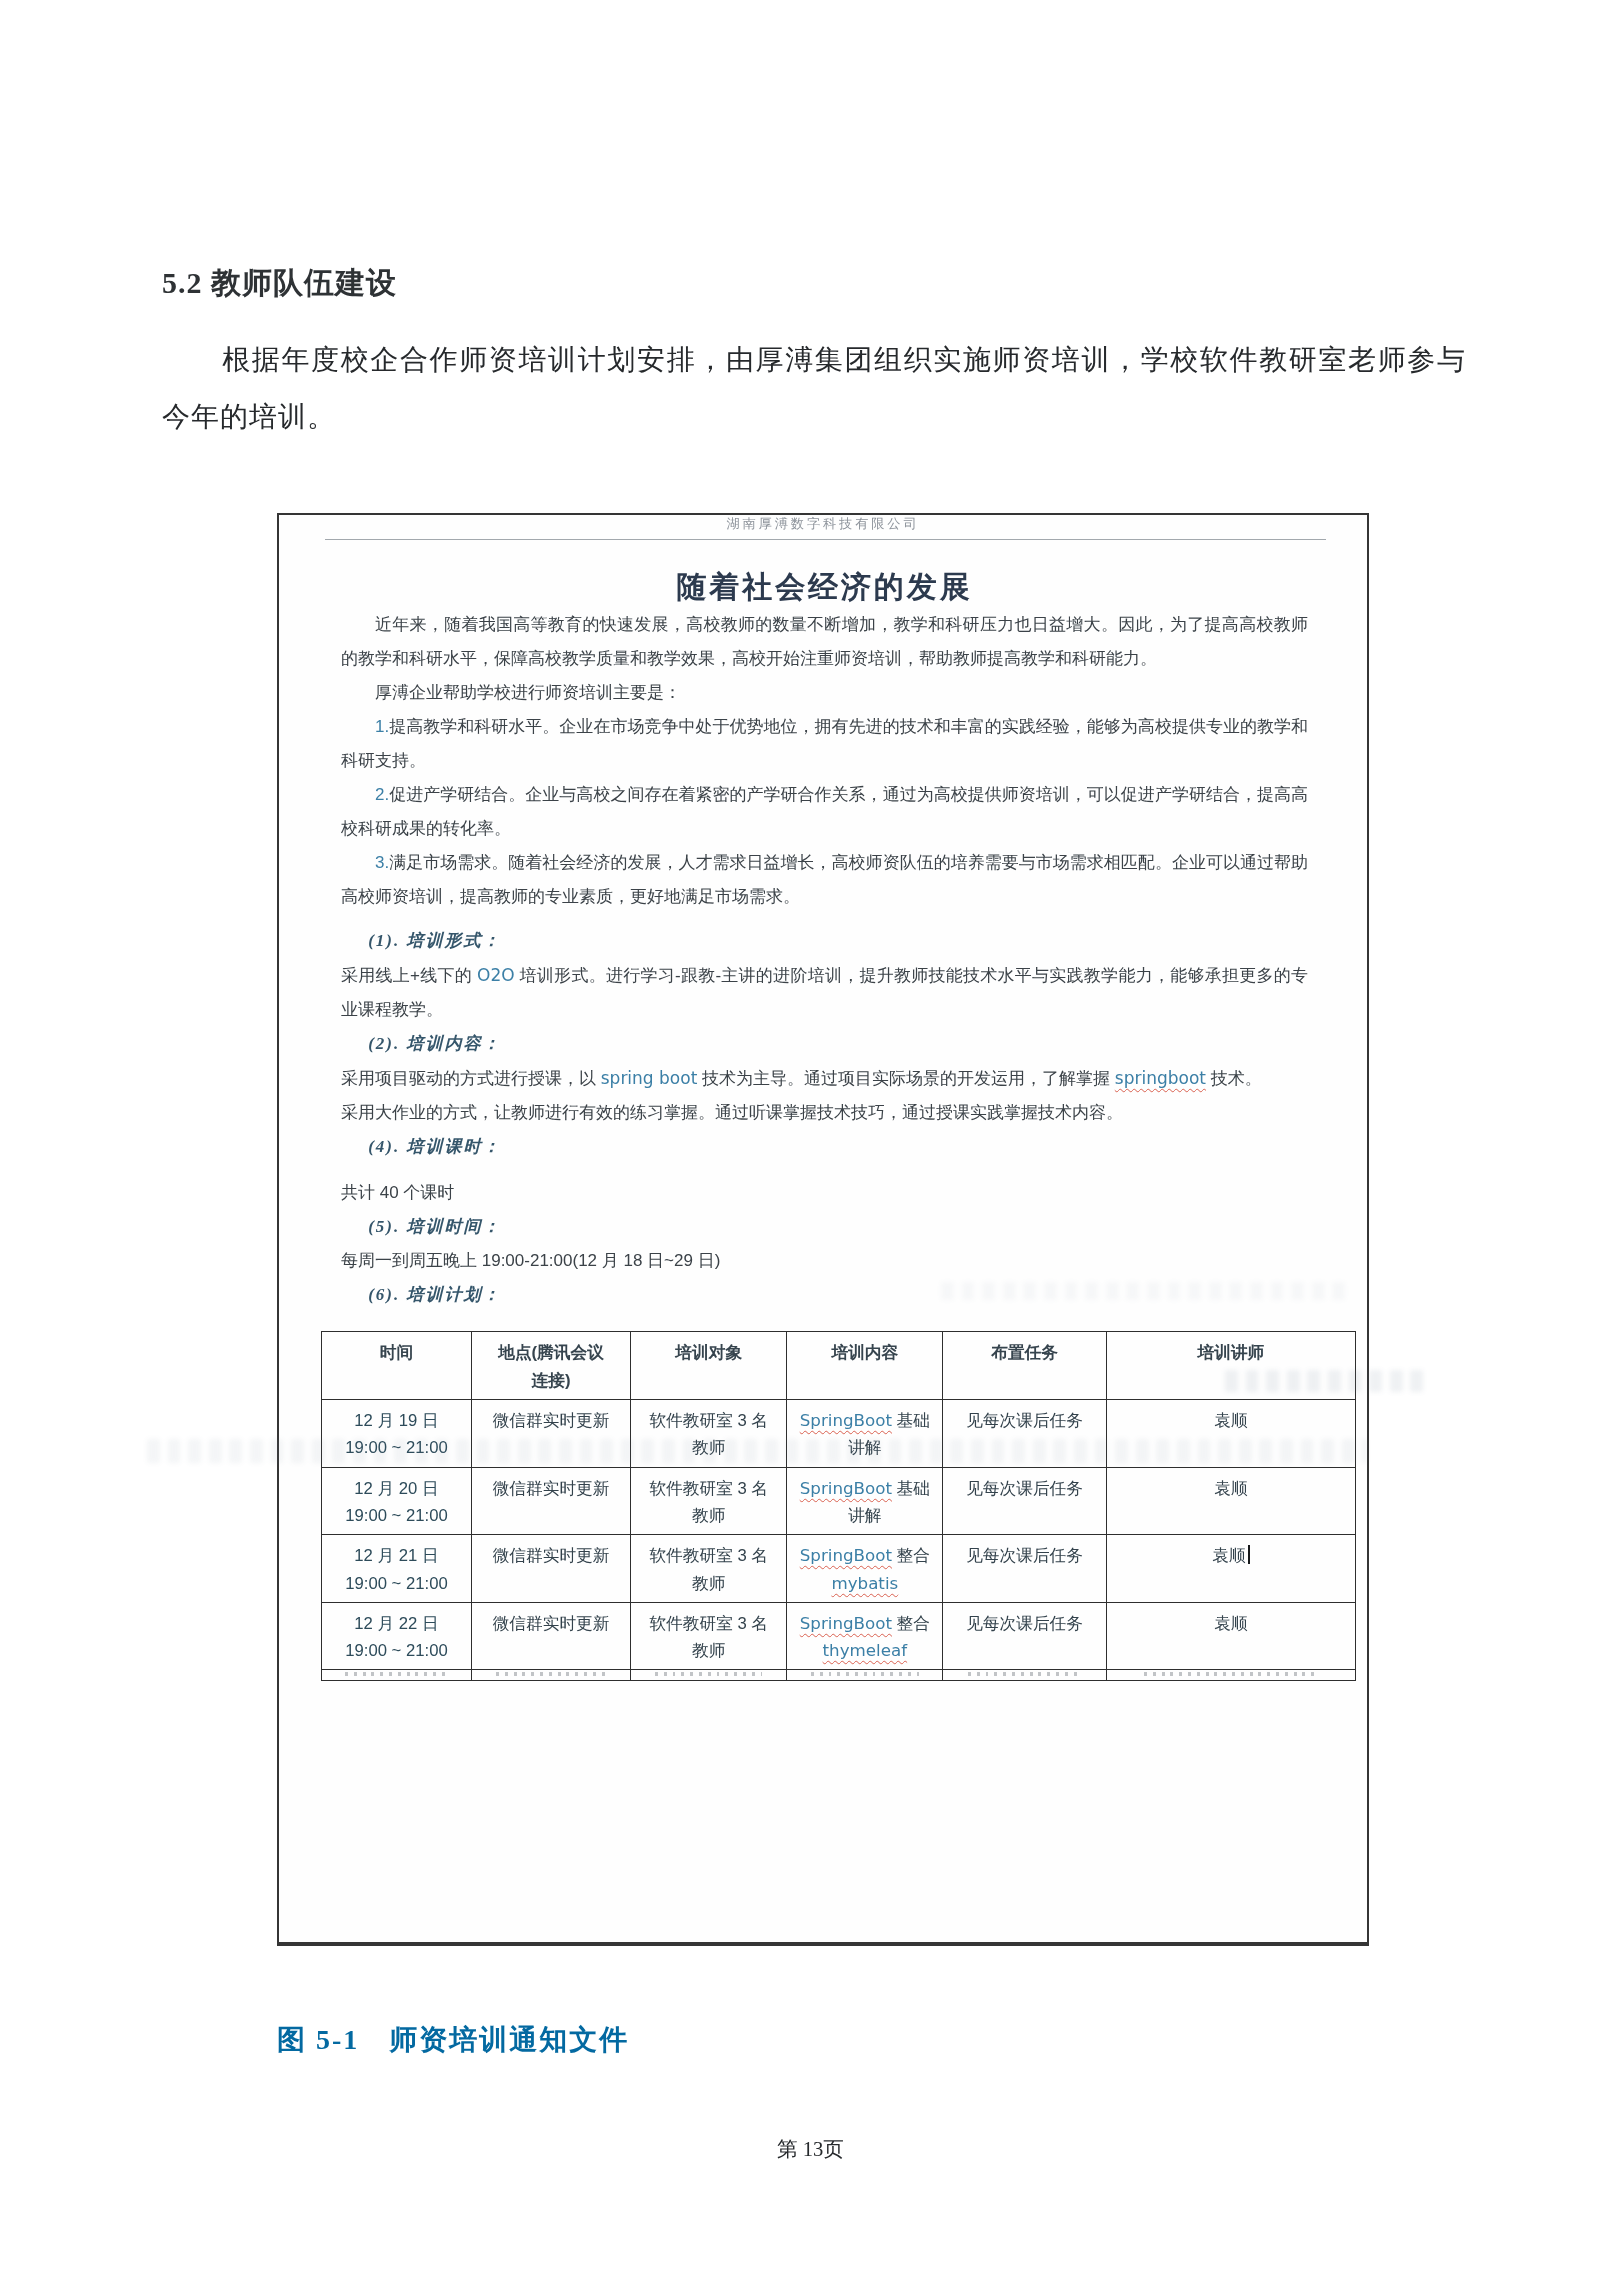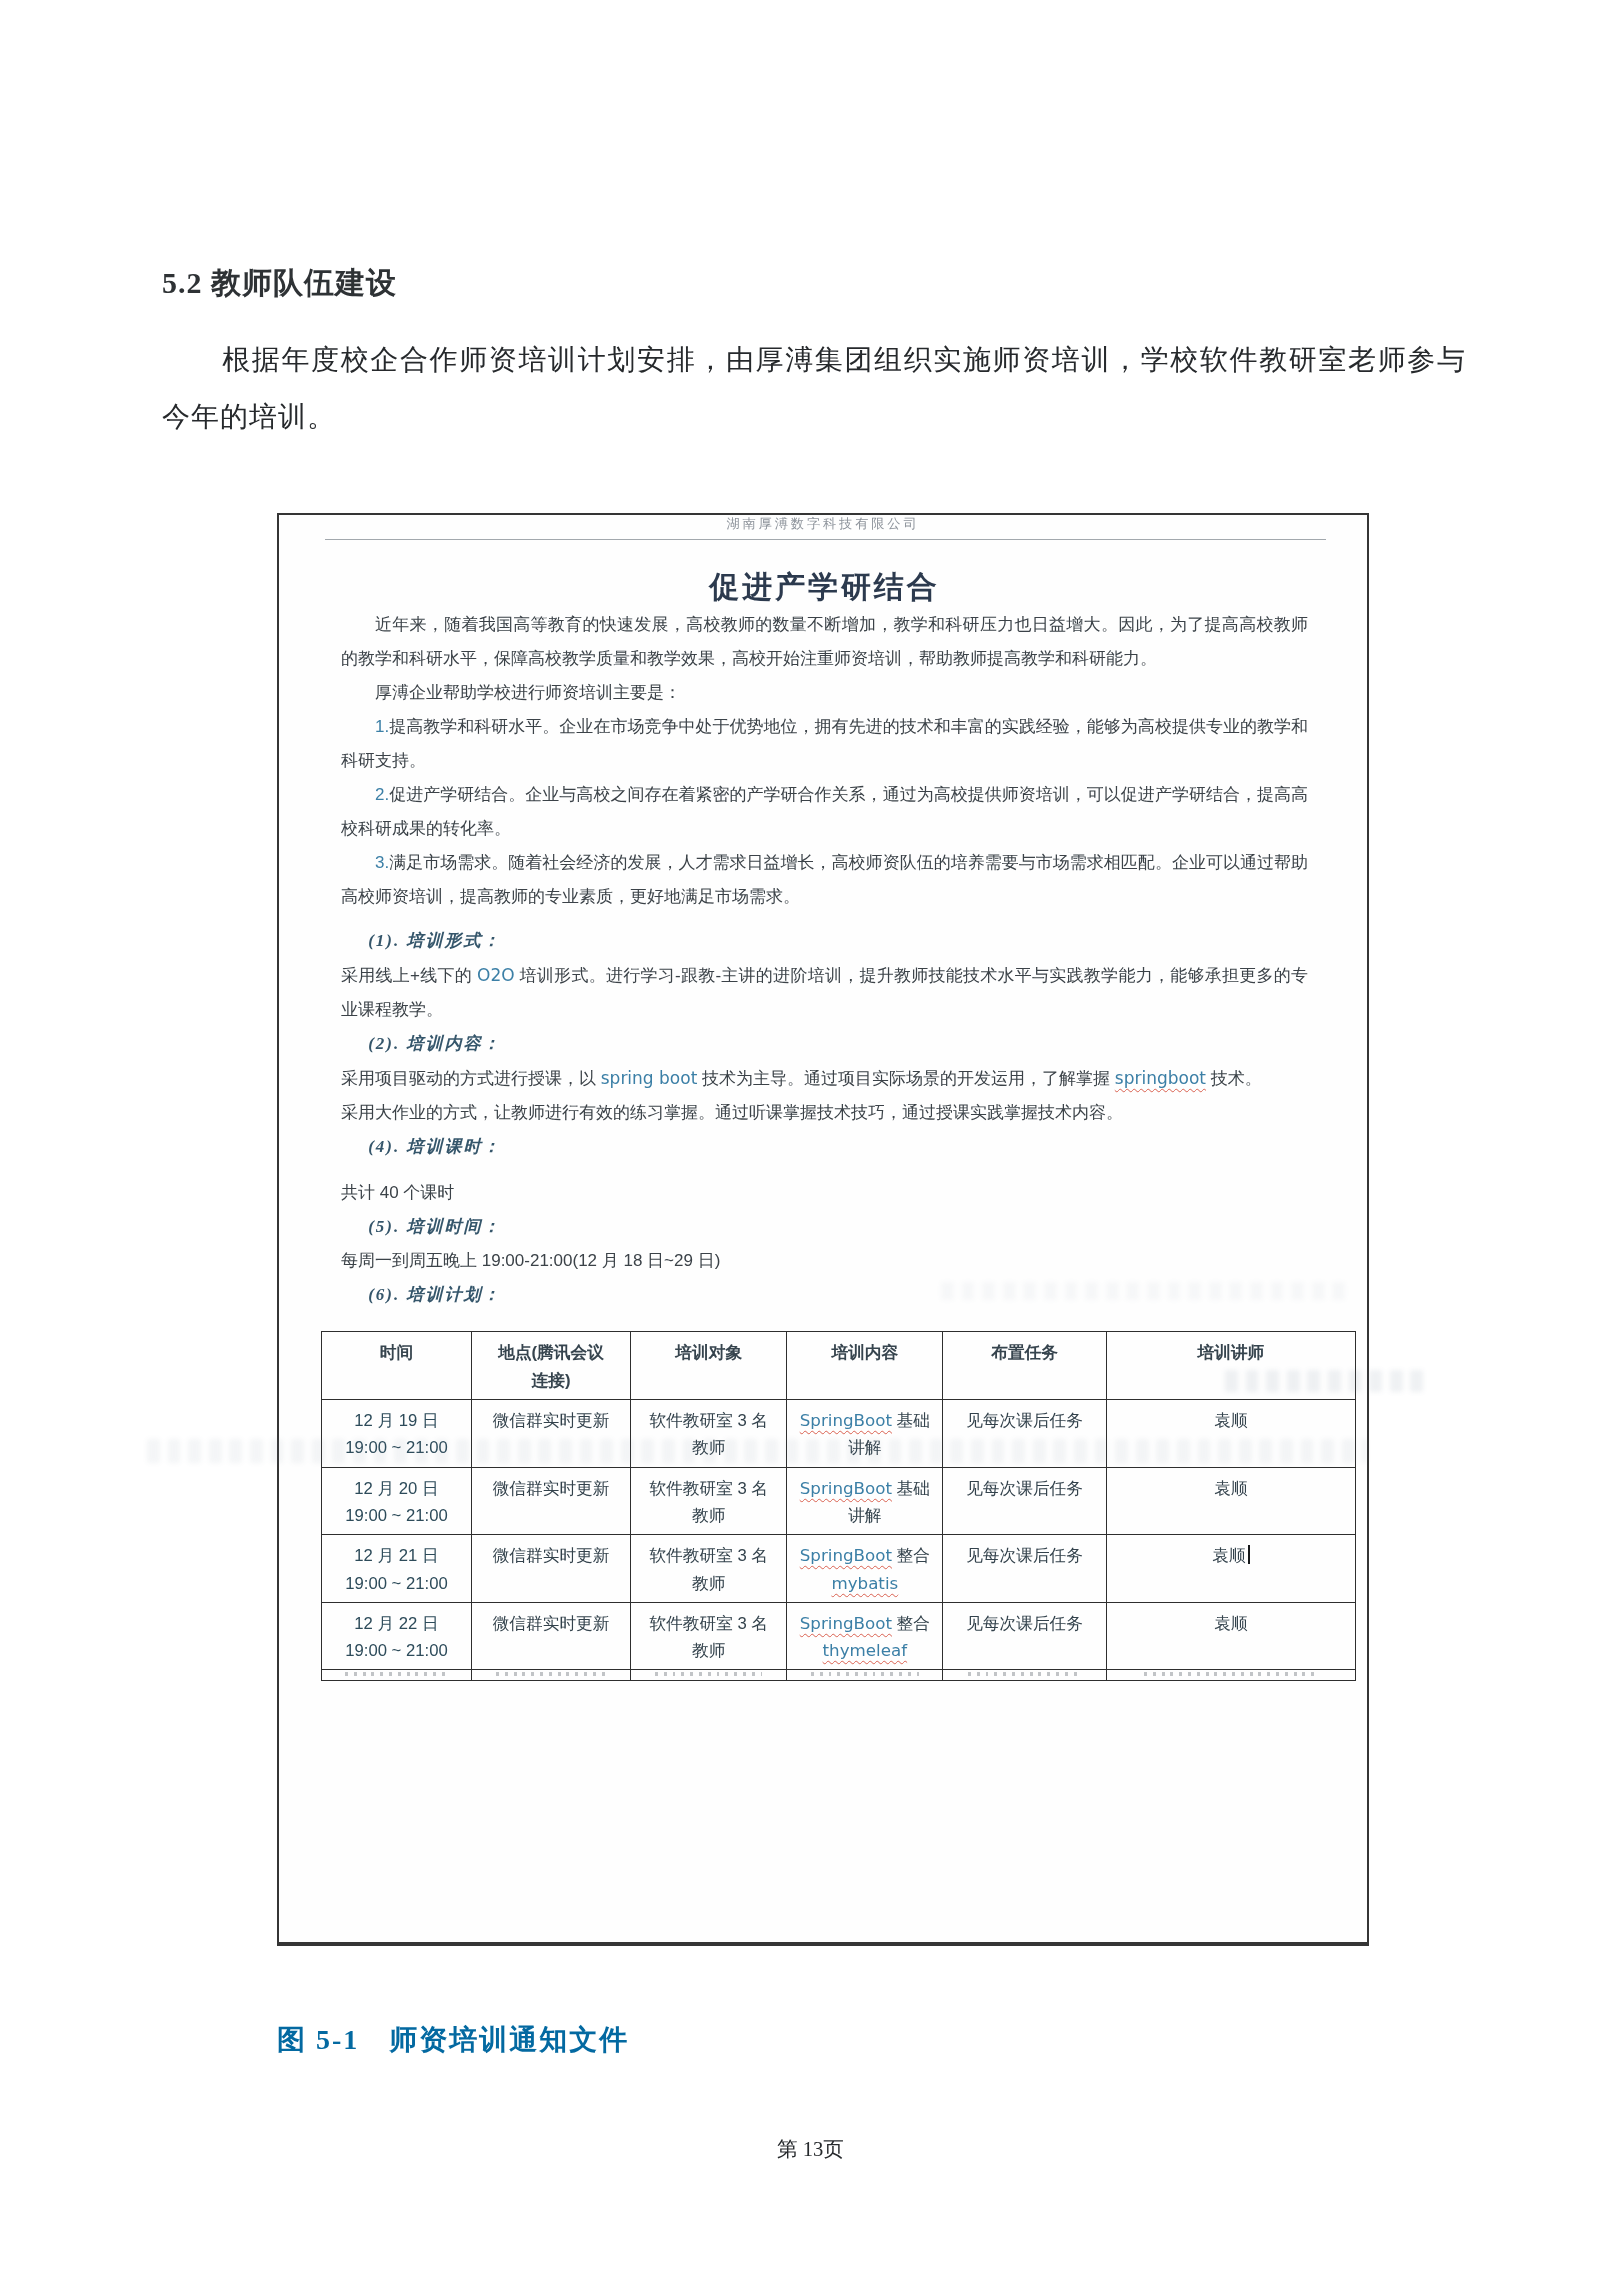--- a/index.html
+++ b/index.html
@@ -119,21 +119,21 @@
 <div class="page">
 
   <div class="section-heading">5.2 教师队伍建设</div>
 
   <div class="intro-para">根据年度校企合作师资培训计划安排，由厚溥集团组织实施师资培训，学校软件教研室老师参与今年的培训。</div>
 
   <div class="doc-frame">
     <div class="company-header">湖南厚溥数字科技有限公司</div>
     <hr class="header-rule">
     <div class="doc-inner">
-      <div class="doc-title">促进产学研结合</div>
+      <div class="doc-title">随着社会经济的发展</div>
 
       <p class="doc-intro p-indent">近年来，随着我国高等教育的快速发展，高校教师的数量不断增加，教学和科研压力也日益增大。因此，为了提高高校教师的教学和科研水平，保障高校教学质量和教学效果，高校开始注重师资培训，帮助教师提高教学和科研能力。</p>
       <p class="p-indent">厚溥企业帮助学校进行师资培训主要是：</p>
 
       <p class="benefit"><span class="num">1.</span><span>提高教学和科研水平。企业在市场竞争中处于优势地位，拥有先进的技术和丰富的实践经验，能够为高校提供专业的教学和科研支持。</span></p>
       <p class="benefit"><span class="num">2.</span><span>促进产学研结合。企业与高校之间存在着紧密的产学研合作关系，通过为高校提供师资培训，可以促进产学研结合，提高高校科研成果的转化率。</span></p>
       <p class="benefit benefit-3"><span class="num">3.</span><span>满足市场需求。随着社会经济的发展，人才需求日益增长，高校师资队伍的培养需要与市场需求相匹配。企业可以通过帮助高校师资培训，提高教师的专业素质，更好地满足市场需求。</span></p>
 
       <p class="kai-heading" style="margin-top:9.8px;">(1). 培训形式：</p>
       <p class="sec-body"><span>采用线上+线下的 </span><span class="en">O2O</span><span> 培训形式。进行学习-跟教-主讲的进阶培训，提升教师技能技术水平与实践教学能力，能够承担更多的专业课程教学。</span></p>

